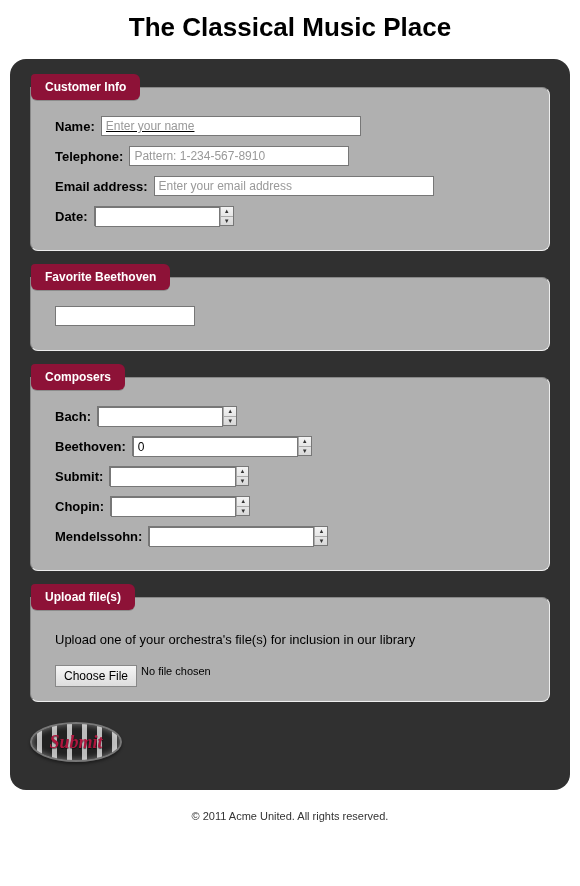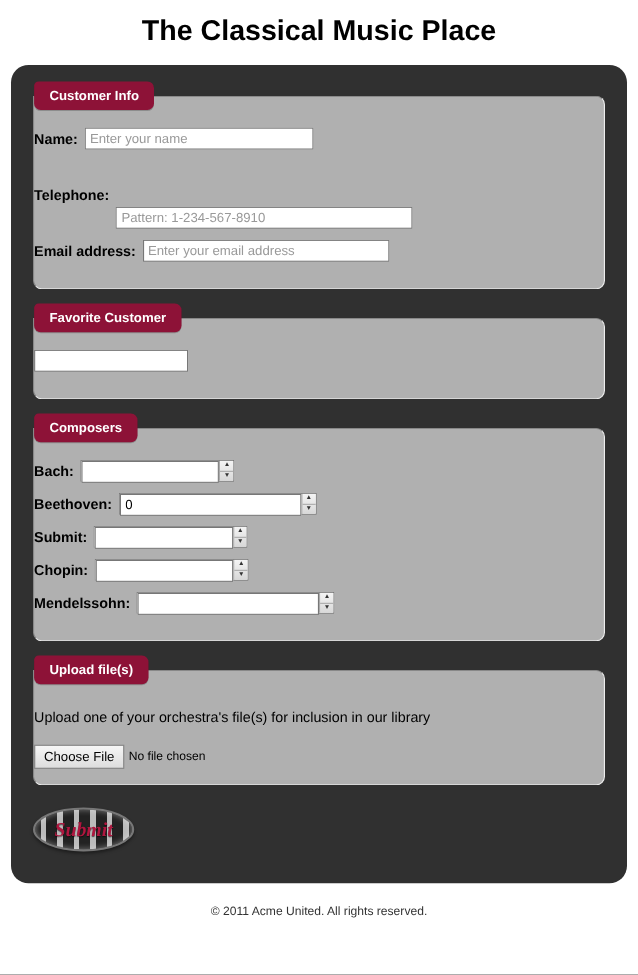--- a/index.html
+++ b/index.html
@@ -17,21 +17,21 @@
     border-radius: 16px;
     margin: 10px;
     padding: 28px 20px 24px;
   }
   .fieldset {
     background: #b0b0b0;
     border-radius: 8px;
     border-top-left-radius: 0;
     position: relative;
     margin-bottom: 26px;
-    padding: 28px 14px 14px 0;
+    padding: 28px 14px 14px 24px;
     border-top: 1px solid #888;
     border-left: 1px solid #888;
     border-right: 1px solid #eee;
     border-bottom: 1px solid #eee;
   }
   .legend {
     position: absolute;
     top: -14px;
     left: 0;
     background: #8d1237;
@@ -89,21 +89,21 @@
     display: flex;
     align-items: center;
     justify-content: center;
     font-size: 6px;
     color: #333;
     border-bottom: 1px solid #aaa;
     cursor: pointer;
   }
   .spin-ctrl div:last-child { border-bottom: none; }
   .upload-desc { font-size: 13px; margin: 6px 0 18px; }
-  .file-row { display: flex; align-items: center; font-size: 12px; }
+  .file-row { display: flex; align-items: flex-start; font-size: 12px; }
   .file-btn {
     background: linear-gradient(#f6f6f6,#ddd);
     border: 1px solid #888;
     padding: 3px 8px;
     font-size: 12px;
     cursor: pointer;
   }
   .file-status { margin-left: 4px; font-size: 11px; }
   .submit-btn {
     display: inline-block;
@@ -145,35 +145,45 @@
   <h1>The Classical Music Place</h1>
 </div>
 
 <div class="panel">
 
   
   <div class="fieldset">
     <div class="legend">Customer Info</div>
     <div class="row">
       <label>Name:</label>
-      <input type="text" style="width: 208px;" placeholder="Enter your name">
+      <input type="text" style="width: 260px; text-decoration: underline;" placeholder="Enter your name">
     </div>
     <div class="row">
       <label>Telephone:</label>
-      <input type="text" style="width: 270px; margin-top: 42px;" placeholder="Pattern: 1-234-567-8910">
+      <input type="text" style="width: 220px;" placeholder="Pattern: 1-234-567-8910">
     </div>
     <div class="row">
       <label>Email address:</label>
-      <input type="text" style="width: 224px;" placeholder="Enter your email address">
+      <input type="text" style="width: 280px;" placeholder="Enter your email address">
+    </div>
+    <div class="row">
+      <label>Date:</label>
+      <div class="spin" style="width:140px">
+        <input class="spin-input" type="text" value="" style="">
+        <div class="spin-ctrl">
+            <div>▲</div>
+            <div>▼</div>
+          </div>
+      </div>
     </div>
   </div>
 
   
   <div class="fieldset">
-    <div class="legend">Favorite Customer</div>
+    <div class="legend">Favorite Beethoven</div>
     <div class="row">
       <input type="text" style="width: 140px;" value="">
     </div>
   </div>
 
   
   <div class="fieldset">
     <div class="legend">Composers</div>
 
     <div class="row">

